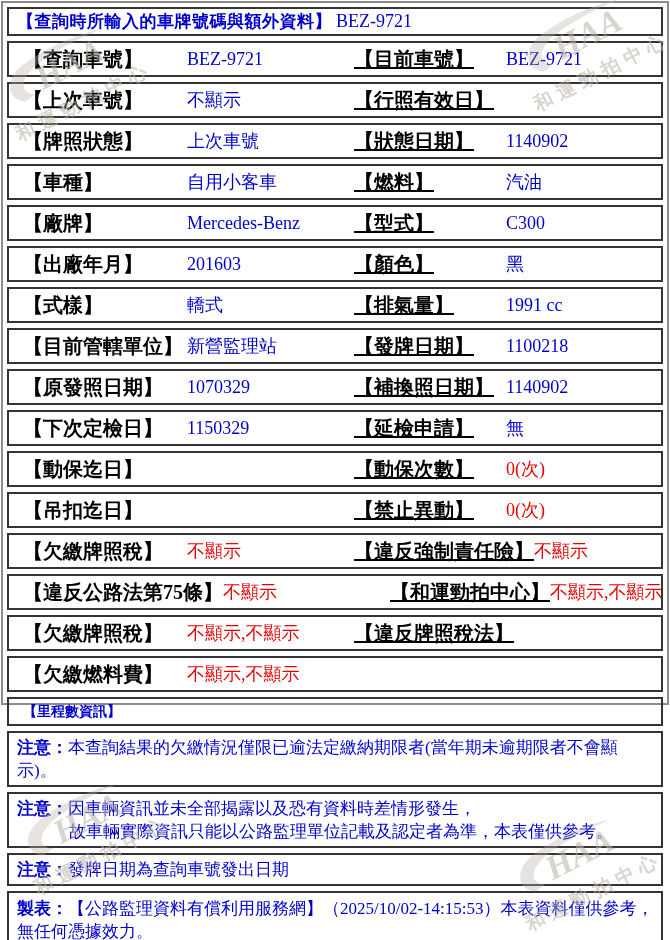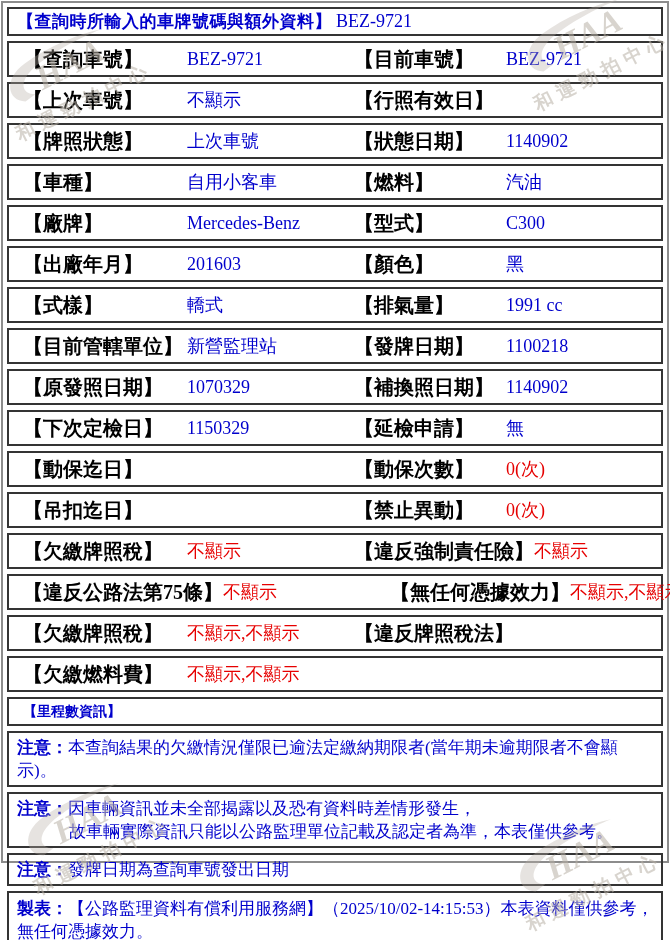--- a/index.html
+++ b/index.html
@@ -7,21 +7,21 @@
     width:670px;height:940px;overflow:hidden;background:#ffffff;
     font-family:"Liberation Serif","DejaVu Serif",serif;
     position:relative;
   }
   .page{
     position:relative;
     margin:1px;
     border:2px solid #8c8c8c;
     padding:4px 4px 2px 4px;
     box-sizing:border-box;
-    width:668px;height:862px;
+    width:668px;height:704px;
     z-index:1;
   }
   .box{
     border:2px solid #343434;
     margin-bottom:5px;
     background:transparent;
     box-sizing:border-box;
     position:relative;
   }
   .title-row{
@@ -34,21 +34,21 @@
   .data-row{
     height:36px;
     display:flex;align-items:center;
     padding:0 6px 0 14px;
     white-space:nowrap;
   }
   .lbl{color:#000000;font-weight:bold;font-size:20px;}
   .val{font-size:18px;}
   .f1{flex:0 0 auto;min-width:164px;}
   .f2{flex:0 0 auto;min-width:167px;}
-  .f3{flex:0 0 auto;min-width:152px;}
+  .f3{flex:0 0 auto;min-width:152px;text-decoration:underline;}
   .f4{flex:1 1 auto;}
   .blue{color:#0000cc;}
   .red{color:#e60000;}
   .section-row{
     height:29px;display:flex;align-items:center;padding:0 14px;
   }
   .section-label{color:#0000cc;font-weight:bold;font-size:14px;}
   .note-row{
     padding:3px 21px 3px 8px;
     font-size:17px;color:#0000cc;line-height:23px;
@@ -176,21 +176,21 @@
   <div class="box data-row">
     <span class="lbl f1">【欠繳牌照稅】</span>
     <span class="val f2 red">不顯示</span>
     <span class="lbl f3">【違反強制責任險】</span>
     <span class="val f4 red">不顯示</span>
   </div>
 
   <div class="box data-row">
     <span class="lbl f1">【違反公路法第75條】</span>
     <span class="val f2 red">不顯示</span>
-    <span class="lbl f3">【無任何憑據效力】</span>
+    <span class="lbl f3">【和運勁拍中心】</span>
     <span class="val f4 red">不顯示,不顯示</span>
   </div>
 
   <div class="box data-row">
     <span class="lbl f1">【欠繳牌照稅】</span>
     <span class="val f2 red">不顯示,不顯示</span>
     <span class="lbl f3">【違反牌照稅法】</span>
     <span class="val f4 blue"></span>
   </div>
 

